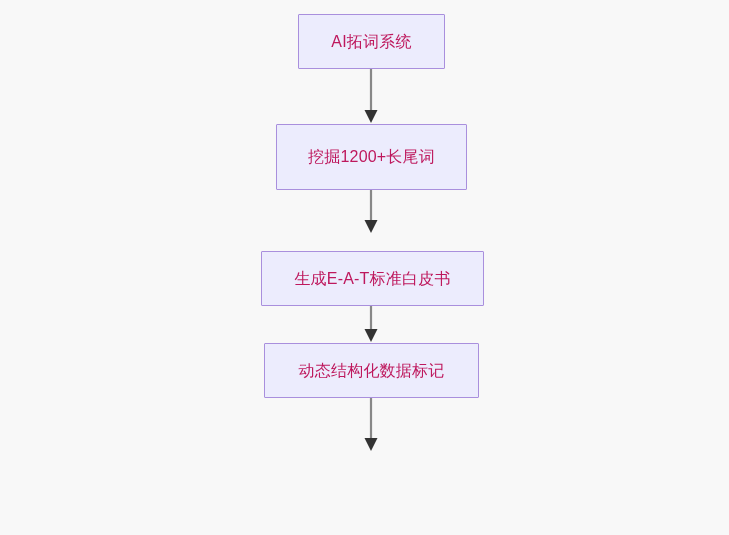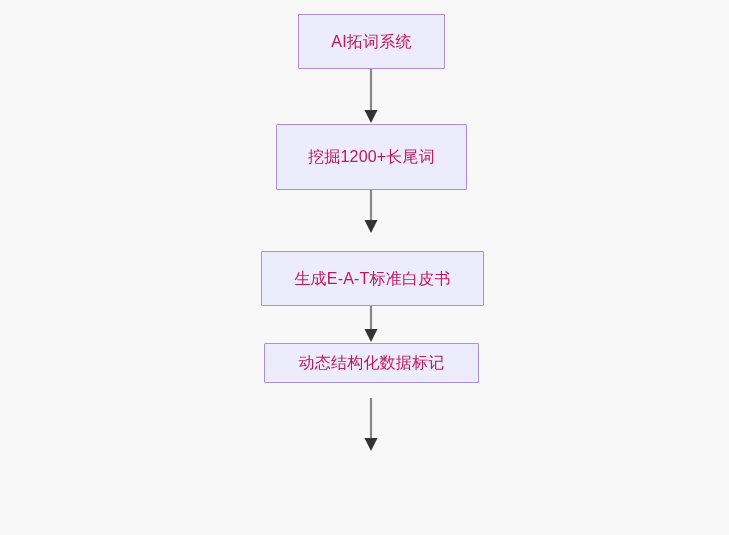--- a/index.html
+++ b/index.html
@@ -72,18 +72,18 @@
   </div>
 
   <div class="node" style="left:276px; top:124px; width:191px; height:66px;align-items:center;">
     <span class="node-label">挖掘1200+长尾词</span>
   </div>
 
   <div class="node" style="left:261px; top:234px; width:223px; height:55px;margin-top:17px;">
     <span class="node-label">生成E-A-T标准白皮书</span>
   </div>
 
-  <div class="node" style="left:264px; top:343px; width:215px; height:40px;">
+  <div class="node" style="left:264px; top:343px; width:215px; height:55px;">
     <span class="node-label">动态结构化数据标记</span>
   </div>
 
 
 </div>
 
 </body></html>

